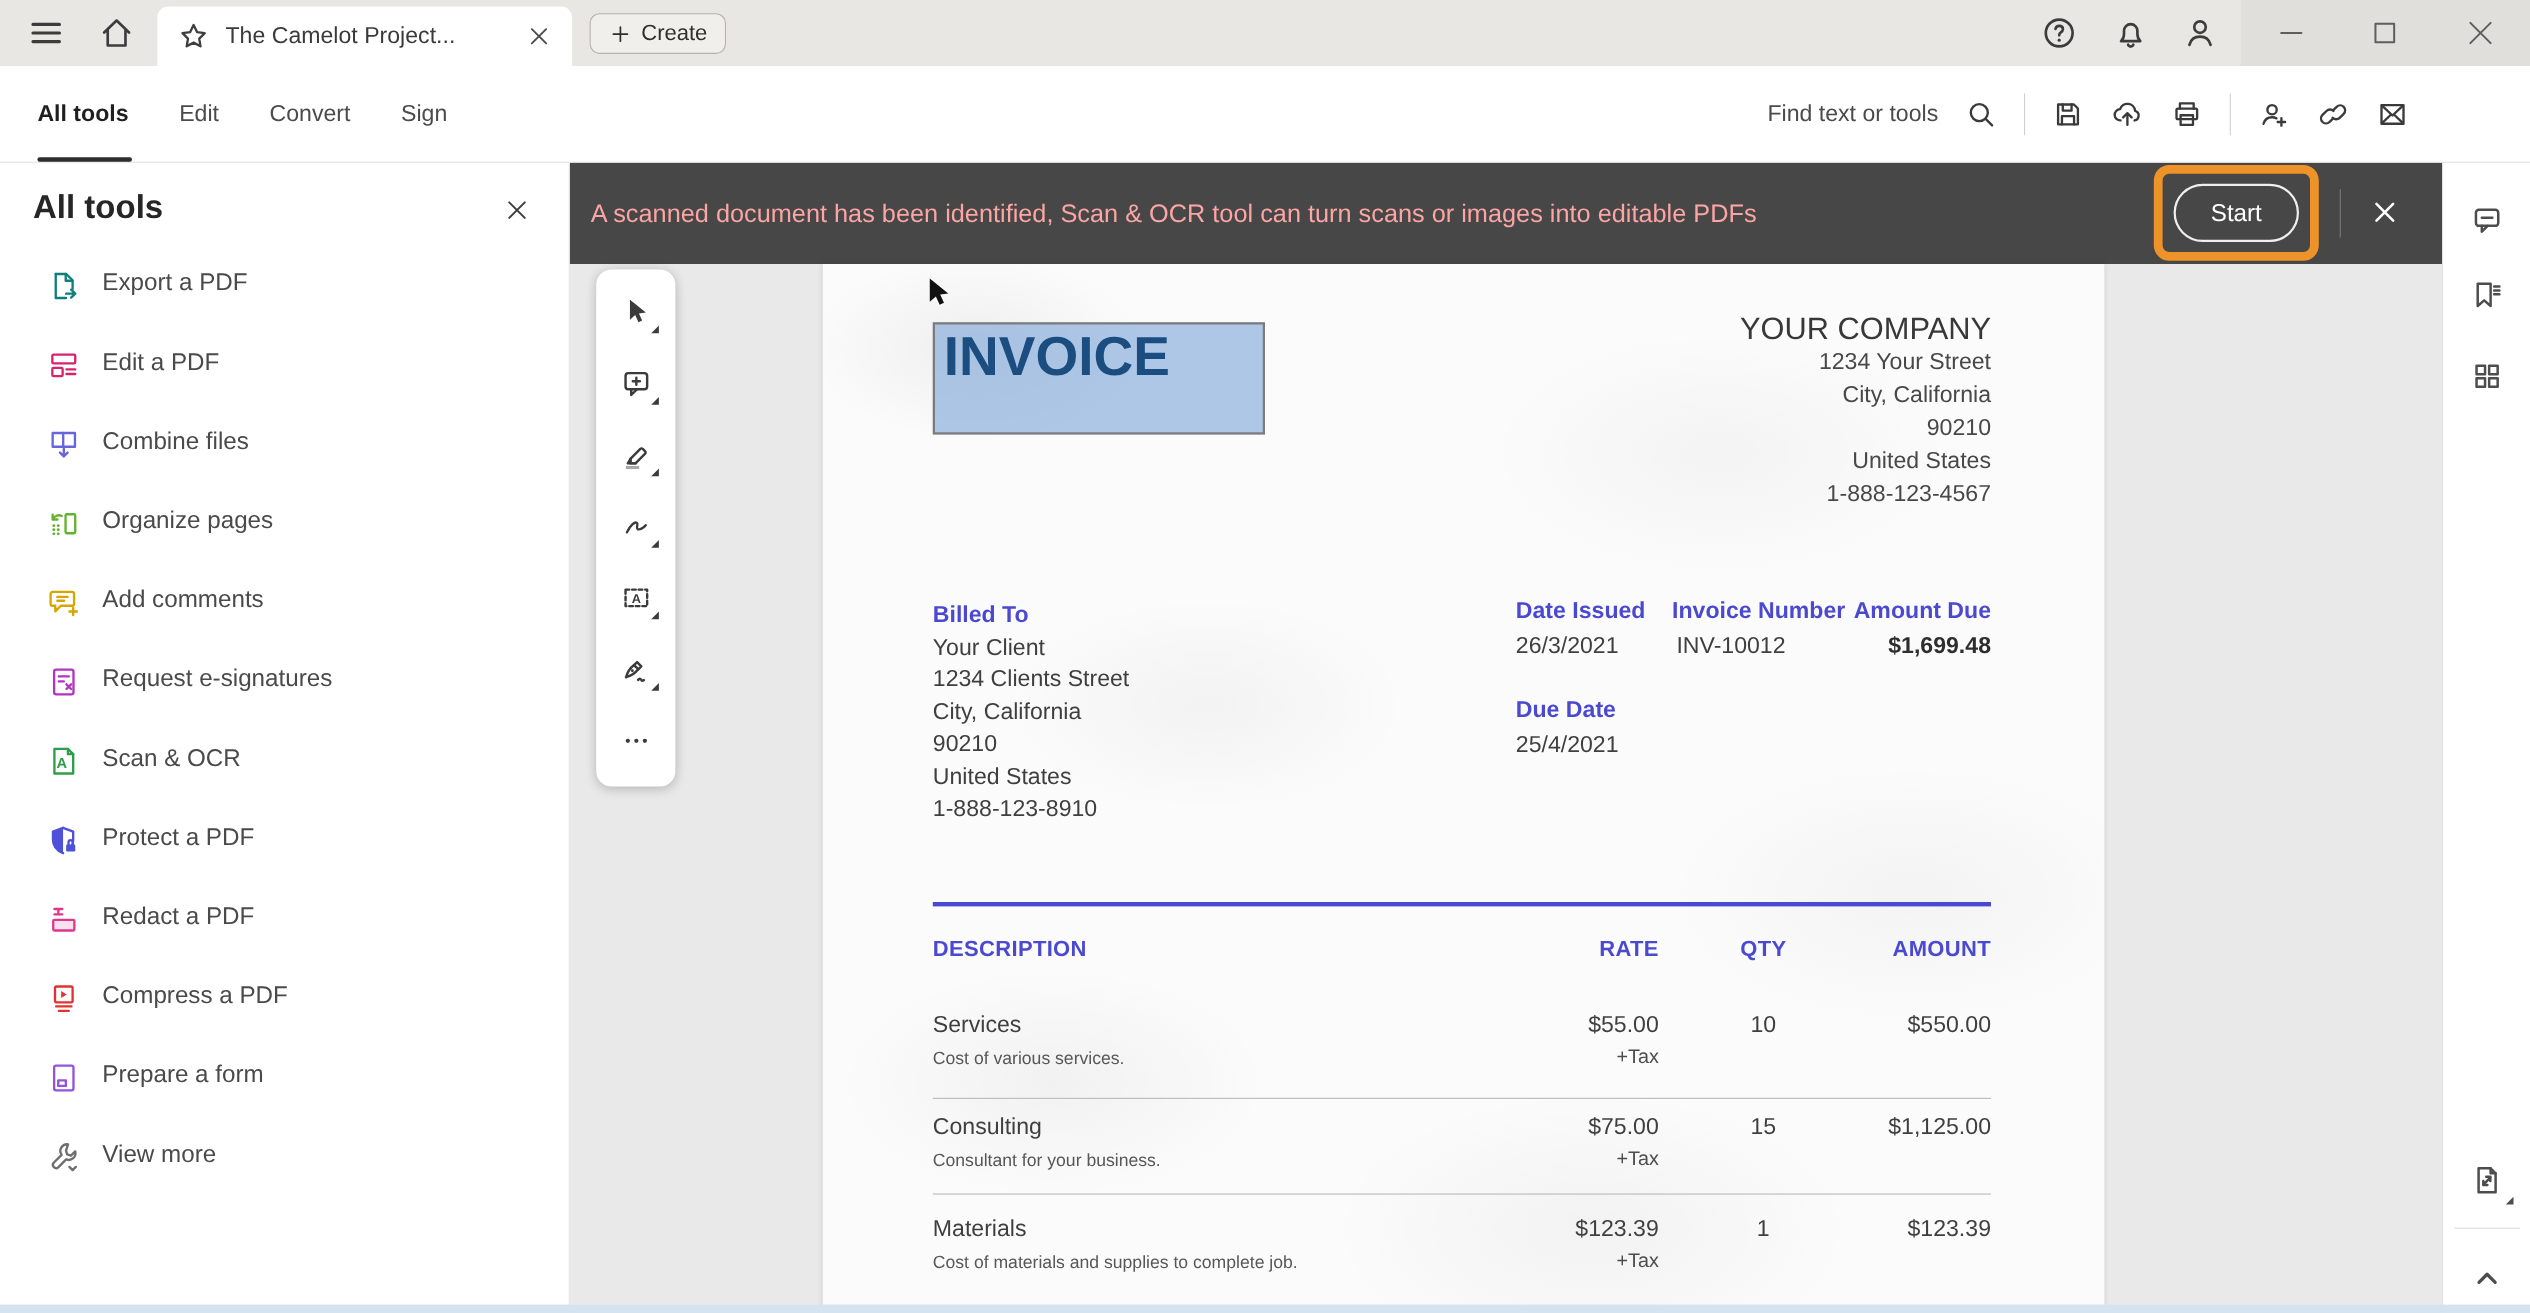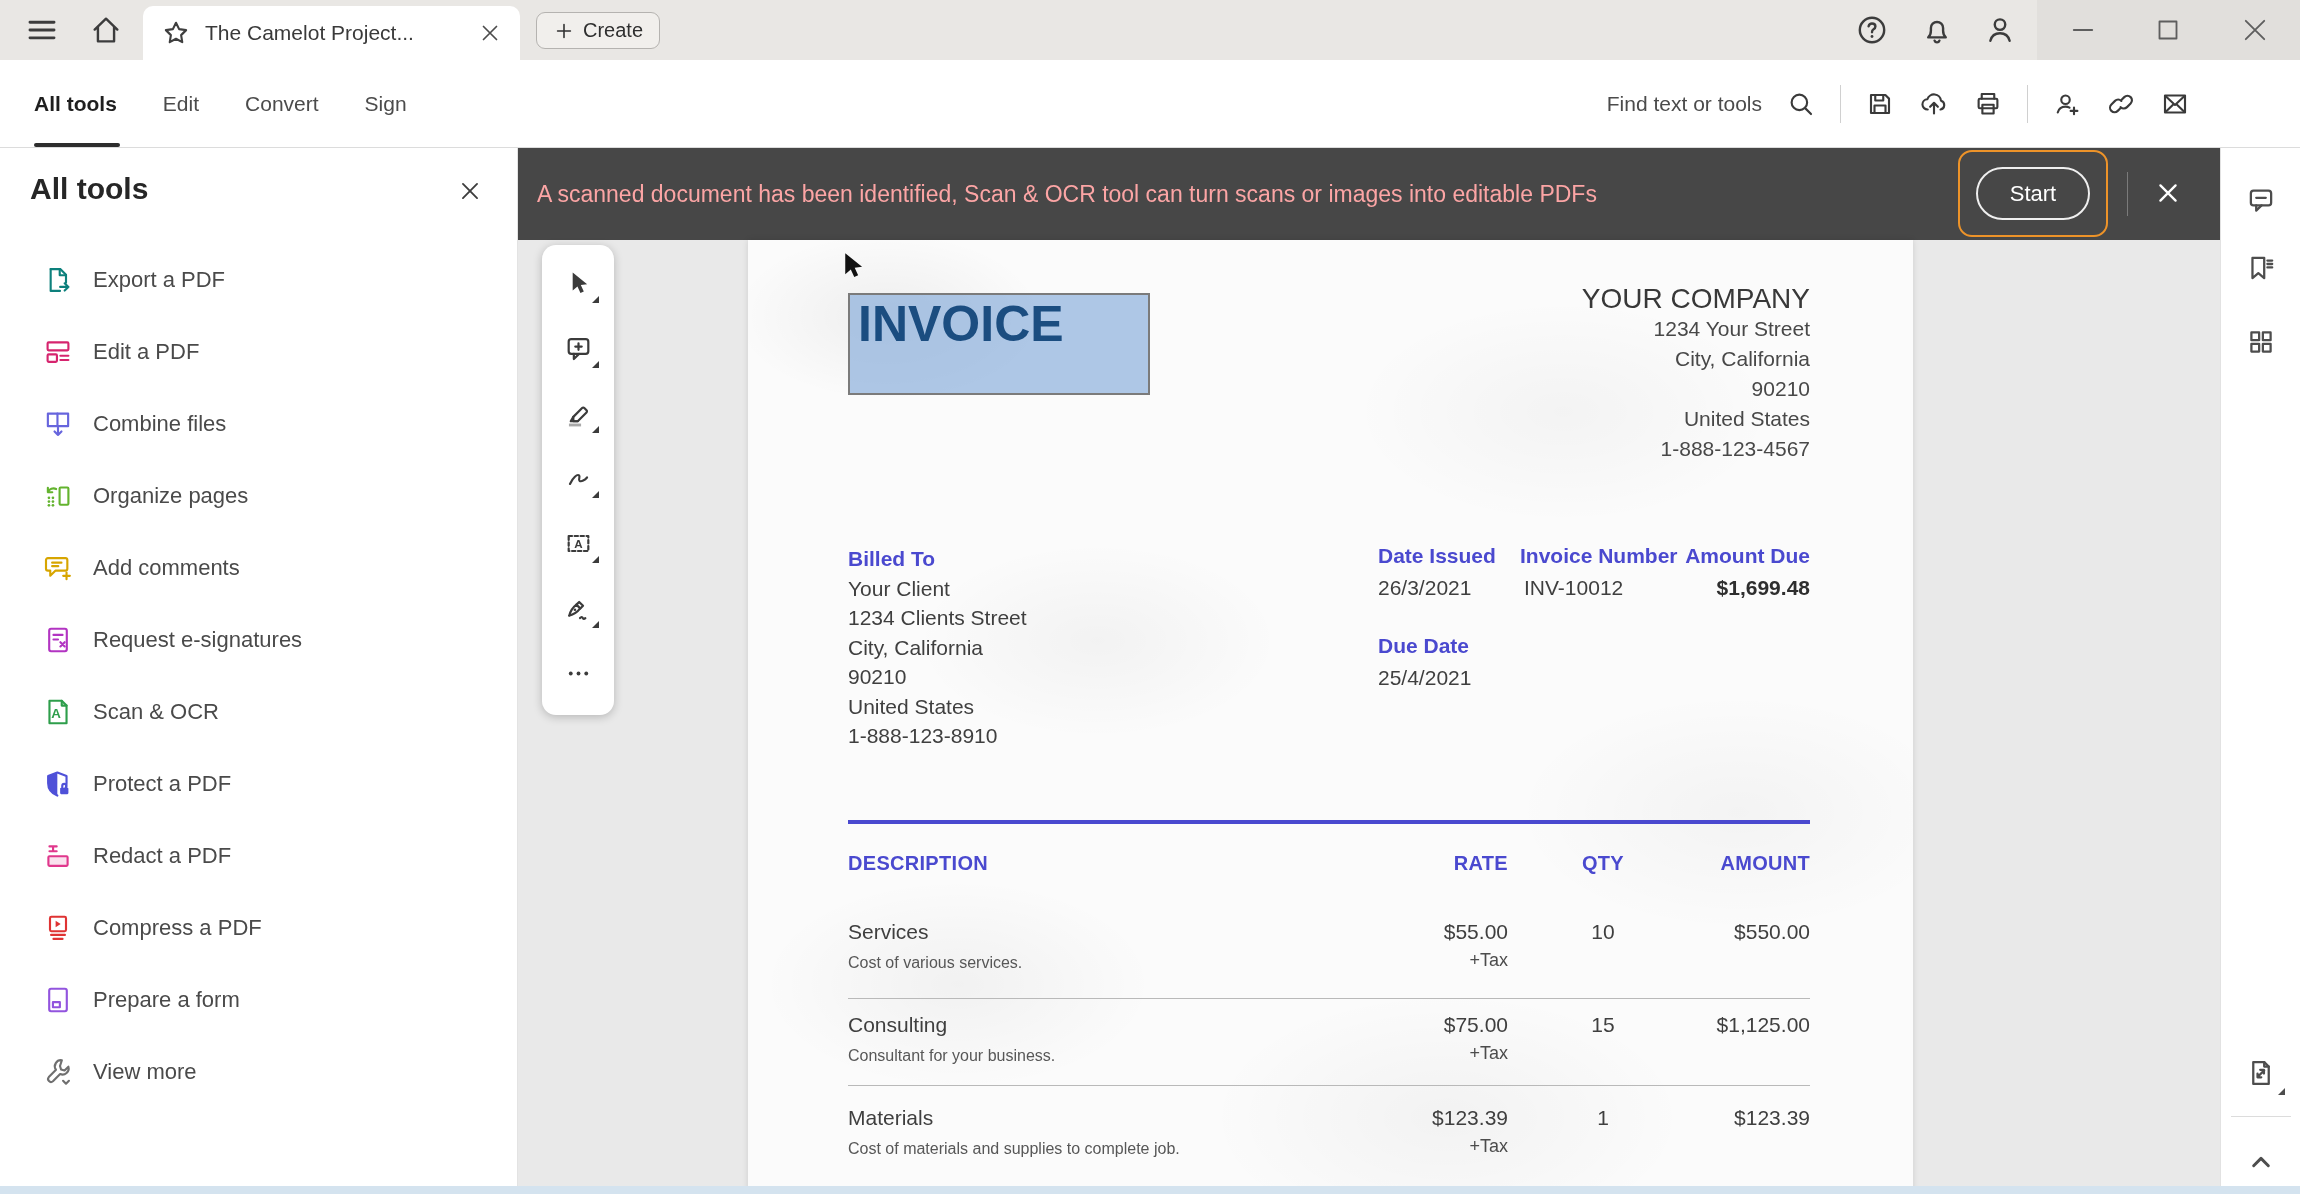--- a/index.html
+++ b/index.html
@@ -34,30 +34,30 @@
   .tb2-right{position:absolute;right:0;top:0;height:100%;display:flex;align-items:center;gap:24px;padding-right:110px}
   .find-label{font-size:21px;color:#4b4b4b}
   .tb2-icon{width:30px;height:30px;color:#3a3a3a;cursor:pointer}
   .tb2-sep{width:1px;height:38px;background:#d0d0d0}
 
   
   .tools-panel{position:absolute;left:0;top:148px;width:518px;height:1046px;background:#fff;border-right:1px solid #e3e3e3}
   .panel-title{position:absolute;left:30px;top:24px;font-size:30px;font-weight:bold;color:#262626}
   .panel-close{position:absolute;right:34px;top:30px;width:26px;height:26px;color:#3d3d3d;cursor:pointer}
   .tool-list{position:absolute;top:96px;left:0;right:1px}
-  .tool-item{height:72px;display:flex;align-items:center;padding-left:42px;cursor:pointer}
+  .tool-item{height:72px;display:flex;align-items:flex-start;padding-left:42px;cursor:pointer}
   .ti-icon{width:32px;height:32px;flex:0 0 32px}
   .ti-icon svg{stroke-width:1.6}
   .ti-label{margin-left:19px;font-size:22px;color:#4a4a4a}
 
   
   .doc-area{position:absolute;left:518px;top:148px;width:1702px;height:1046px;background:#e9e9e9;overflow:hidden}
   .banner{position:absolute;left:0;top:0;width:1702px;height:92px;display:flex;align-items:center}
   .banner-msg{margin-left:19px;font-size:23px;color:#fca5a5}
-  .start-highlight{position:absolute;right:112px;top:2px;width:150px;height:87px;border:2px solid #fdba74;border-radius:14px;display:flex;align-items:center;justify-content:center}
+  .start-highlight{position:absolute;right:112px;top:2px;width:150px;height:87px;border:8px solid #fdba74;border-radius:14px;display:flex;align-items:center;justify-content:center}
   .start-btn{width:114px;height:53px;border:2px solid #efefef;border-radius:27px;display:flex;align-items:center;justify-content:center;font-size:22px;color:#fff;cursor:pointer}
   .banner-sep{position:absolute;right:92px;top:24px;width:1px;height:44px;background:#7b7b7b}
   .banner-close{position:absolute;right:38px;top:31px;width:28px;height:28px;color:#fff;cursor:pointer}
   .banner-close svg{stroke-width:2}
 
   
   .quick-toolbar{position:absolute;left:24px;top:97px;width:72px;height:470px;background:#fff;border-radius:14px;box-shadow:0 2px 10px rgba(0,0,0,.22);display:flex;flex-direction:column;align-items:center;padding:6px 0}
   .qt-btn{position:relative;width:72px;height:65px;display:flex;align-items:center;justify-content:center;color:#3b3b3b;cursor:pointer}
   .qt-btn .icon{width:31px;height:31px}
   .qt-btn.caret::after{content:"";position:absolute;right:15px;bottom:13px;border-left:7px solid transparent;border-bottom:7px solid #3b3b3b}

